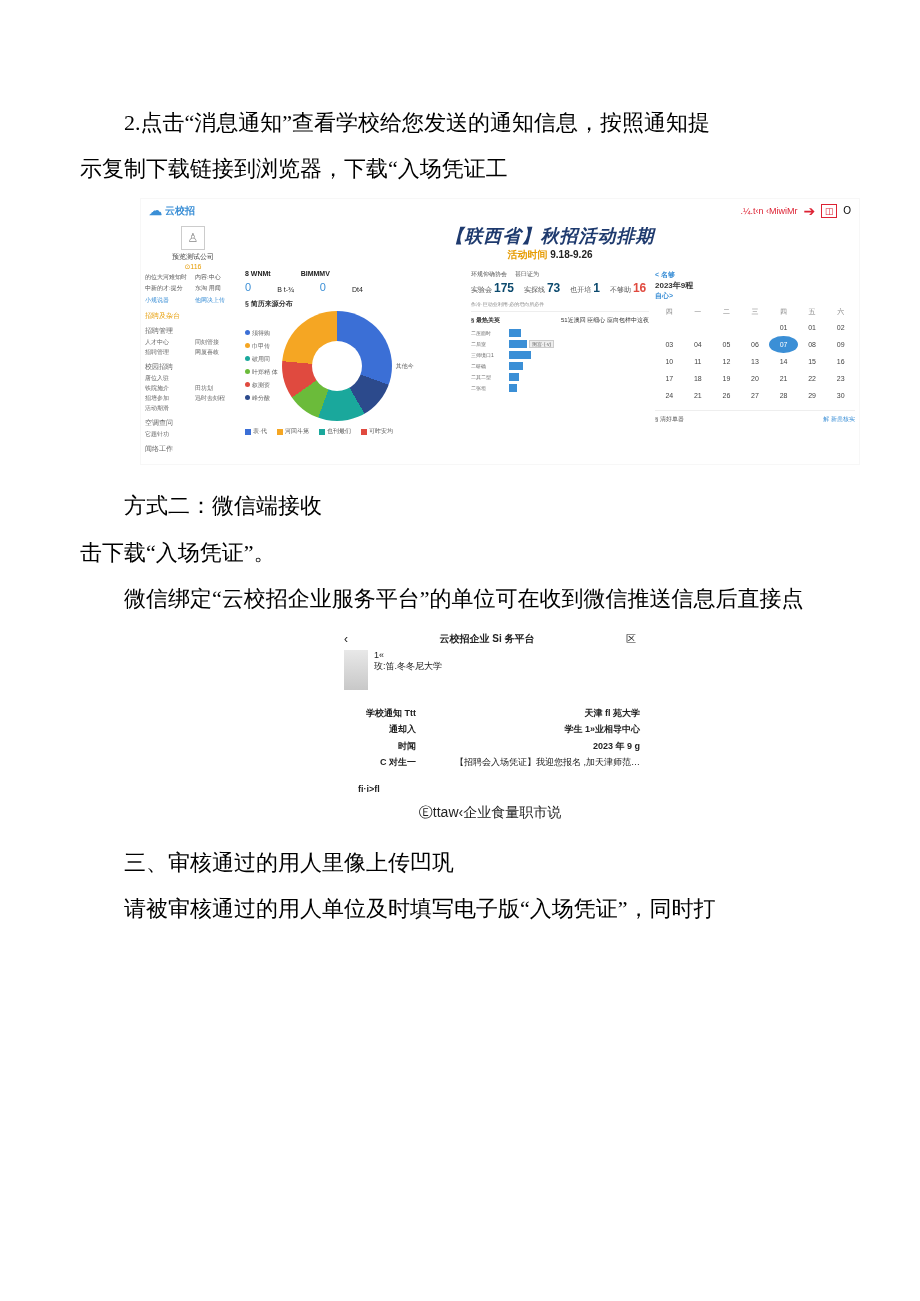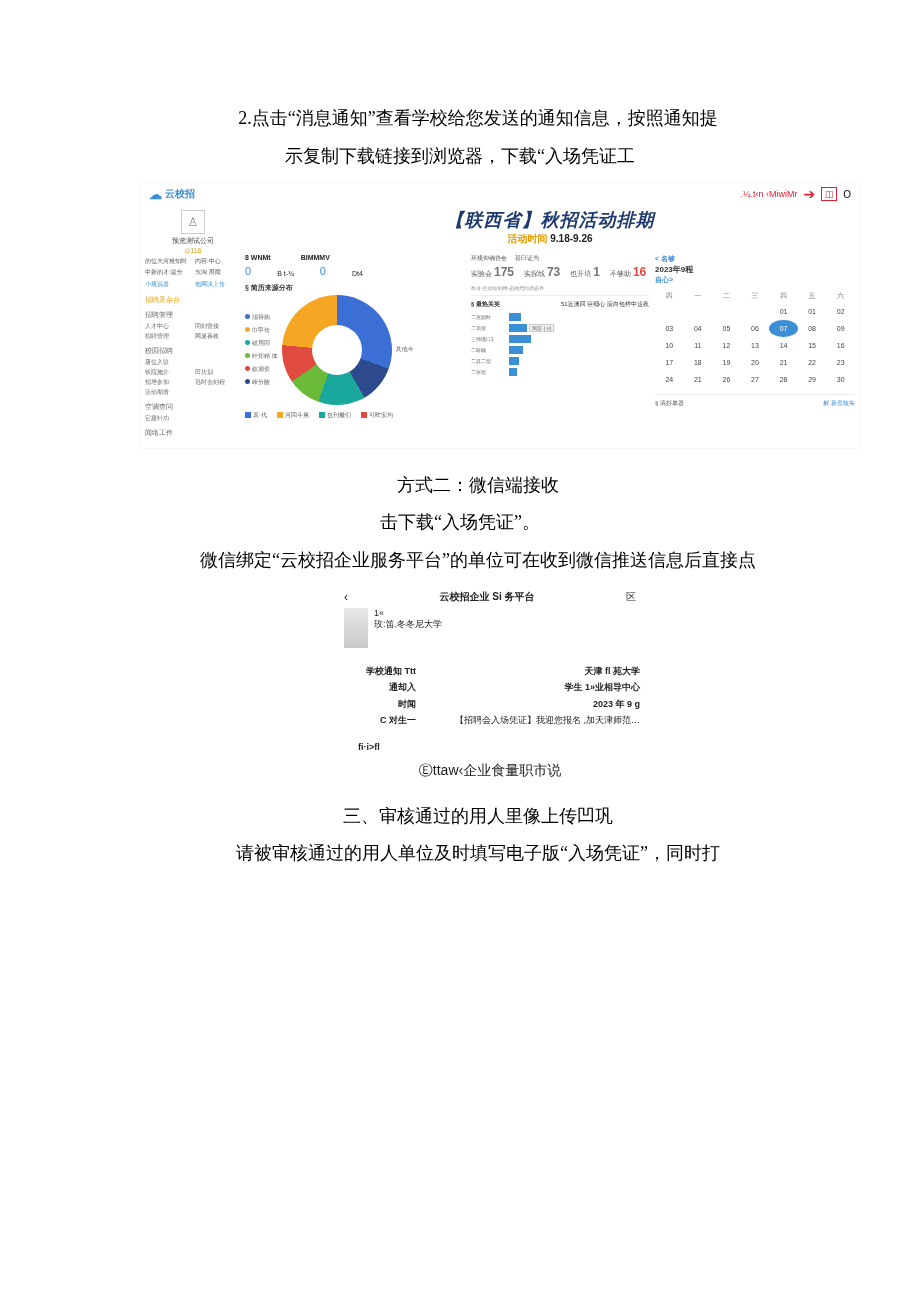--- a/index.html
+++ b/index.html
@@ -8,25 +8,24 @@
     height: 1301px;
     background: #fff;
     font-family: "SimSun", "宋体", serif;
     color: #000;
     position: relative;
   }
   .page-wrap {
     padding: 100px 80px 40px 80px;
   }
   .body-text {
-    font-size: 18px;
+    font-size: 22px;
     line-height: 2.1;
     text-indent: 2em;
     margin-bottom: 0;
-    text-align: center;
   }
 
   
   .dashboard {
     width: 720px;
     margin: 6px 0 18px 60px;
     border: 1px solid rgba(0,0,0,0.03);
     font-family: "Microsoft YaHei", sans-serif;
     background: #fff;
     position: relative;
@@ -155,21 +154,21 @@
   .donut-right-lbl { font-size:6px;color:#666; }
   .chart-footer { display:flex; gap:10px; font-size:6px; color:#555; margin-top:6px;}
   .chart-footer .sq{display:inline-block;width:6px;height:6px;margin-right:2px;vertical-align:middle;}
   .sq1{background:#3b6fd6;} .sq2{background:#f5a623;} .sq3{background:#1aa89c;} .sq4{background:#e04a3f;}
 
   
   .col2 { font-size:7px; color:#333; }
   .col2-top { display:flex; gap:8px; font-size:6px; color:#555; margin-bottom:2px;}
   .col2-top2 { font-size:5px;color:#888; margin:2px 0 4px;}
   .metrics { display:flex; gap:10px; font-size:7px; color:#555; margin-bottom:6px;}
-  .metrics span b { color:#737373; font-size:12px; font-weight:bold;}
+  .metrics span b { color:#0c4a6e; font-size:12px; font-weight:bold;}
   .metrics span b.r { color:#e04a3f; }
   .hbar-title { display:flex; justify-content:space-between; font-size:6px; font-weight:bold; border-top:1px solid #eee; padding-top:4px;}
   .hbar-list { margin-top:4px; font-size:5px; color:#666; }
   .hbar-row{ display:flex; align-items:center; gap:2px; margin:3px 0;}
   .hbar-row .name{ width:36px; white-space:nowrap; overflow:hidden;}
   .hbar-row .bar{ height:8px; background:#3b8fd6;}
   .hbar-row .tag{ background:#eee;border:1px solid #ccc; font-size:5px; padding:0 2px;}
 
   
   .col3 { font-size:7px; color:#333; }

